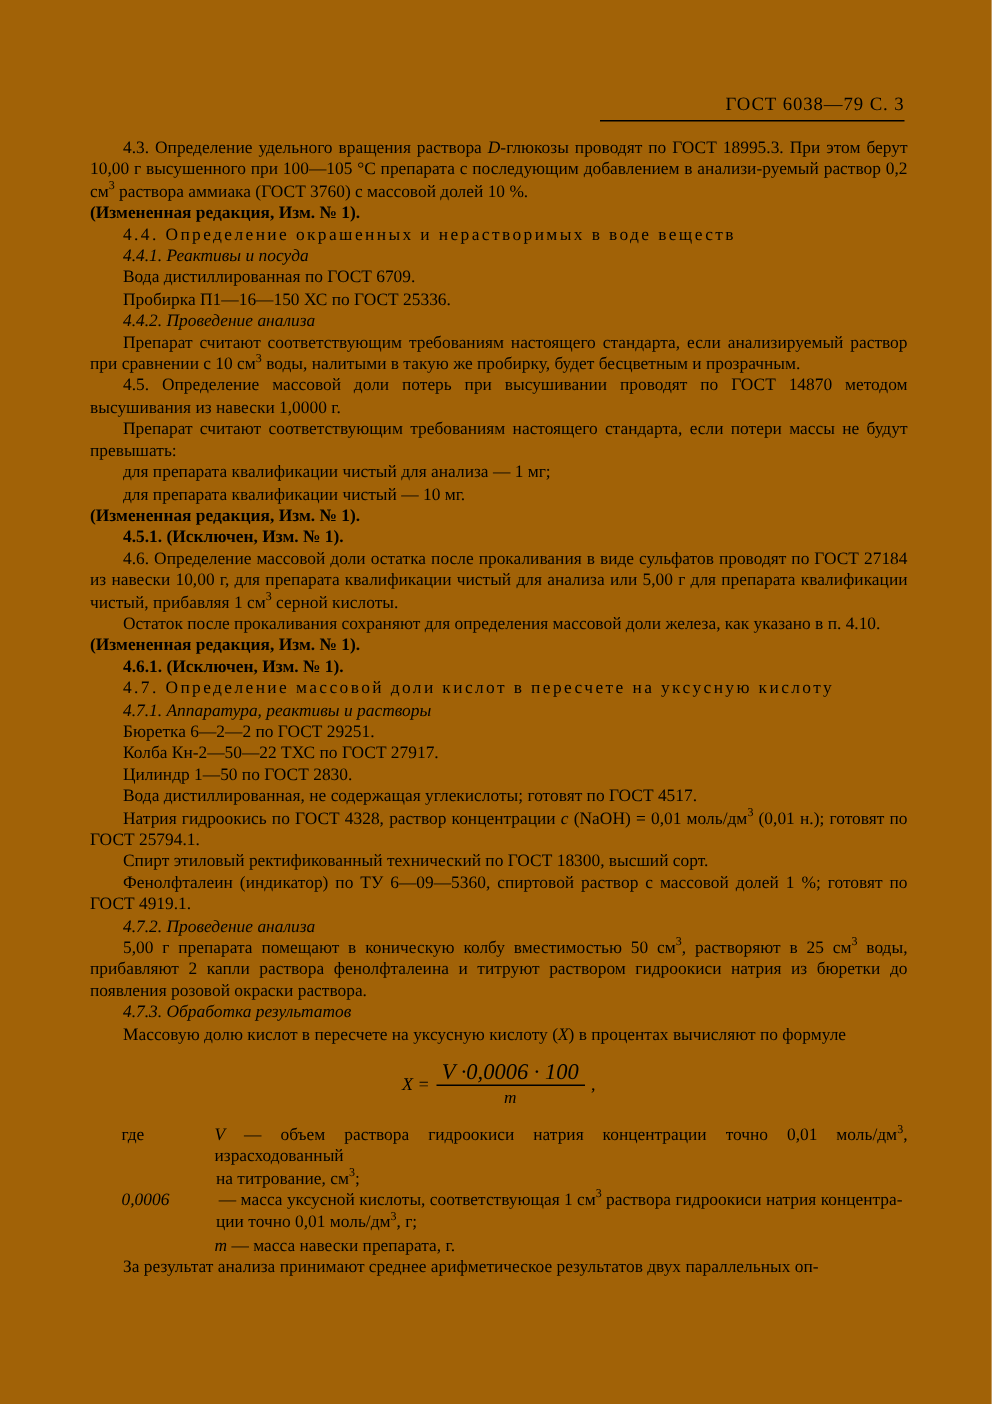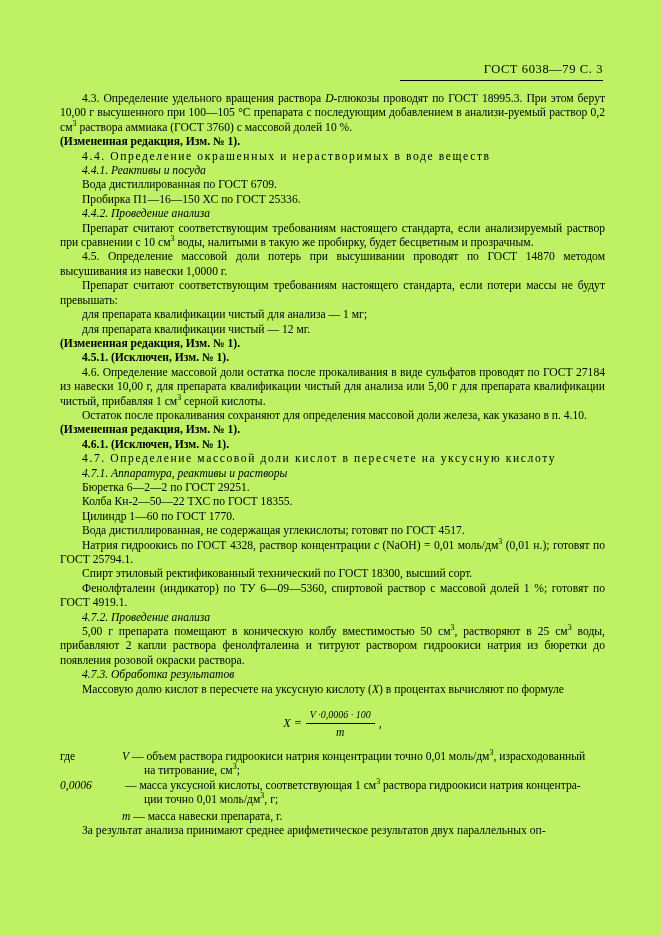--- a/index.html
+++ b/index.html
@@ -13,21 +13,21 @@
     font-family: "Liberation Serif", serif;
     color: #000000;
     position: relative;
     overflow: hidden;
   }
   .page {
     position: absolute;
     left: 0; top: 0;
     width: 661px;
     height: 936px;
-    background: #bef264;
+    background: #a16207;
   }
   .header {
     position: absolute;
     top: 62px;
     right: 58px;
     font-family: "Liberation Serif", serif;
     font-size: 12.5px;
     letter-spacing: 0.6px;
     white-space: nowrap;
   }
@@ -82,34 +82,35 @@
   .frac {
     display: inline-block;
     vertical-align: middle;
     text-align: center;
     margin: 0 1px;
   }
   .frac .num {
     display: block;
     padding: 0 4px 1px 4px;
     border-bottom: 1px solid #000;
-    font-size: 10px;
+    font-size: 15px;
   }
   .frac .den {
     display: block;
     padding: 1px 4px 0 4px;
     font-size: 11.5px;
   }
   .legend {
     margin-top: 6px;
   }
   .legend-row {
     display: block;
     position: relative;
     padding-left: 0;
+    margin-left: 21px;
   }
   .lead {
     display: inline-block;
     width: 62px;
     text-indent: 0;
   }
   .lead-wide {
     display: inline-block;
     width: 62px;
     text-indent: 0;
@@ -153,43 +154,43 @@
 
 
     <p class="ind">Препарат считают соответствующим требованиям настоящего стандарта, если анализируемый раствор при сравнении с 10 см<sup>3</sup> воды, налитыми в такую же пробирку, будет бесцветным и прозрачным.</p>
 
     <p class="ind">4.5. Определение массовой доли потерь при высушивании проводят по ГОСТ 14870 методом высушивания из навески 1,0000 г.</p>
 
     <p class="ind">Препарат считают соответствующим требованиям настоящего стандарта, если потери массы не будут превышать:</p>
 
     <p class="ind">для препарата квалификации чистый для анализа — 1 мг;</p>
 
-    <p class="ind">для препарата квалификации чистый — 12 мг.</p>
+    <p class="ind">для препарата квалификации чистый — 10 мг.</p>
 
     <p class="noind bold">(Измененная редакция, Изм. № 1).</p>
 
     <p class="ind bold">4.5.1.  (Исключен, Изм. № 1).</p>
 
     <p class="ind">4.6. Определение массовой доли остатка после прокаливания в виде сульфатов проводят по ГОСТ 27184 из навески 10,00 г, для препарата квалификации чистый для анализа или 5,00 г для препарата квалификации чистый, прибавляя 1 см<sup>3</sup> серной кислоты.</p>
 
     <p class="ind">Остаток после прокаливания сохраняют для определения массовой доли железа, как указано в п. 4.10.</p>
 
     <p class="noind bold">(Измененная редакция, Изм. № 1).</p>
 
     <p class="ind bold">4.6.1.  (Исключен, Изм. № 1).</p>
 
     <p class="ind spaced">4.7. Определение массовой доли кислот в пересчете на уксусную кислоту</p>
 
     <p class="ind ital">4.7.1.  Аппаратура, реактивы и растворы</p>
 
     <p class="ind">Бюретка 6—2—2 по ГОСТ 29251.</p>
 
-    <p class="ind">Колба Кн-2—50—22 ТХС по ГОСТ 18355.</p>
-
-    <p class="ind">Цилиндр 1—60 по ГОСТ 1770.</p>
+    <p class="ind">Колба Кн-2—50—22 ТХС по ГОСТ 27917.</p>
+
+    <p class="ind">Цилиндр 1—50 по ГОСТ 2830.</p>
 
     <p class="ind">Вода дистиллированная, не содержащая углекислоты; готовят по ГОСТ 4517.</p>
 
     <p class="ind">Натрия гидроокись по ГОСТ 4328, раствор концентрации <span class="ital">c</span> (NaOH) = 0,01 моль/дм<sup>3</sup> (0,01 н.); готовят по ГОСТ 25794.1.</p>
 
     <p class="ind">Спирт этиловый ректификованный технический по ГОСТ 18300, высший сорт.</p>
 
     <p class="ind">Фенолфталеин (индикатор) по ТУ 6—09—5360, спиртовой раствор с массовой долей 1 %; готовят по ГОСТ 4919.1.</p>
 
     <p class="ind ital">4.7.2.  Проведение анализа</p>

